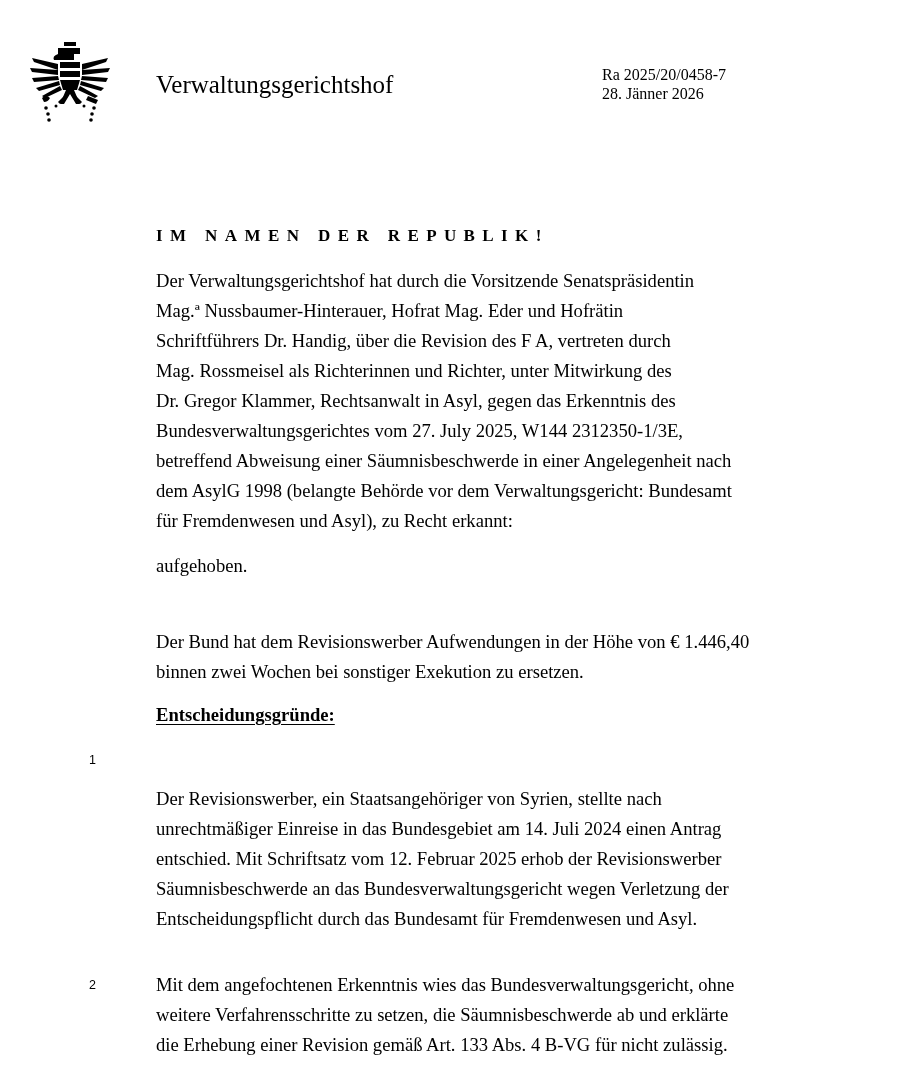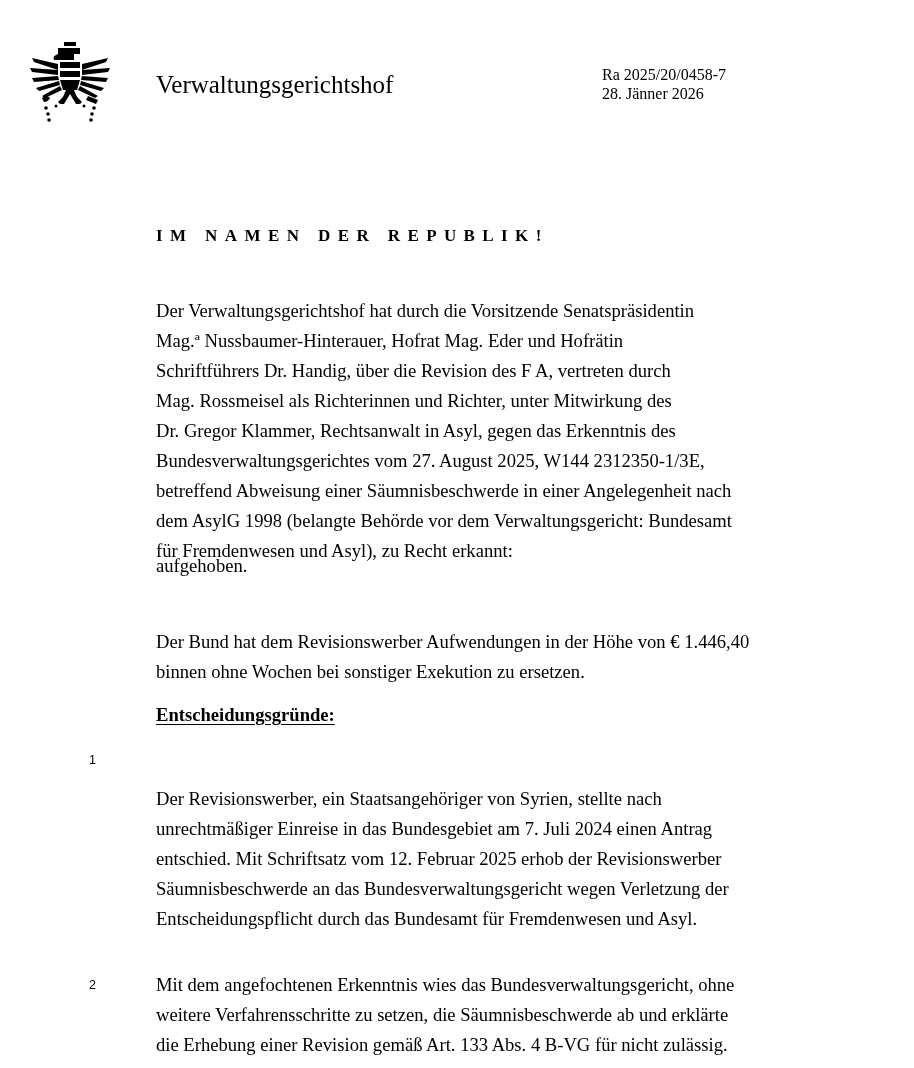--- a/index.html
+++ b/index.html
@@ -58,47 +58,47 @@
 </div>
 
 <div class="court">Verwaltungsgerichtshof</div>
 <div class="ref">
   <div>Ra 2025/20/0458-7</div>
   <div>28. Jänner 2026</div>
 </div>
 
 <div class="heading">IM NAMEN DER REPUBLIK!</div>
 
-<div class="para" style="top:266px;margin-top:30px;">
+<div class="para" style="top:266px;">
   <div>Der Verwaltungsgerichtshof hat durch die Vorsitzende Senatspräsidentin</div>
   <div>Mag.ª Nussbaumer-Hinterauer, Hofrat Mag. Eder und Hofrätin</div>
   <div>Schriftführers Dr. Handig, über die Revision des F A, vertreten durch</div>
   <div>Mag. Rossmeisel als Richterinnen und Richter, unter Mitwirkung des</div>
   <div>Dr. Gregor Klammer, Rechtsanwalt in Asyl, gegen das Erkenntnis des</div>
-  <div>Bundesverwaltungsgerichtes vom 27. August 2025, W144 2312350-1/3E,</div>
+  <div>Bundesverwaltungsgerichtes vom 27. July 2025, W144 2312350-1/3E,</div>
   <div>betreffend Abweisung einer Säumnisbeschwerde in einer Angelegenheit nach</div>
   <div>dem AsylG 1998 (belangte Behörde vor dem Verwaltungsgericht: Bundesamt</div>
   <div>für Fremdenwesen und Asyl), zu Recht erkannt:</div>
 </div>
 
 <div class="para" style="top:551px;">
   <div>aufgehoben.</div>
 </div>
 
 <div class="para" style="top:627px;">
   <div>Der Bund hat dem Revisionswerber Aufwendungen in der Höhe von € 1.446,40</div>
-  <div>binnen ohne Wochen bei sonstiger Exekution zu ersetzen.</div>
+  <div>binnen zwei Wochen bei sonstiger Exekution zu ersetzen.</div>
 </div>
 
 <div class="section">Entscheidungsgründe:</div>
 
 <div class="num" style="top:753px;">1</div>
 <div class="para" style="top:746px;margin-top:38px;">
   <div>Der Revisionswerber, ein Staatsangehöriger von Syrien, stellte nach</div>
-  <div>unrechtmäßiger Einreise in das Bundesgebiet am 7. Juli 2024 einen Antrag</div>
+  <div>unrechtmäßiger Einreise in das Bundesgebiet am 14. Juli 2024 einen Antrag</div>
   <div>entschied. Mit Schriftsatz vom 12. Februar 2025 erhob der Revisionswerber</div>
   <div>Säumnisbeschwerde an das Bundesverwaltungsgericht wegen Verletzung der</div>
   <div>Entscheidungspflicht durch das Bundesamt für Fremdenwesen und Asyl.</div>
 </div>
 
 <div class="num" style="top:978px;">2</div>
 <div class="para" style="top:970px;">
   <div>Mit dem angefochtenen Erkenntnis wies das Bundesverwaltungsgericht, ohne</div>
   <div>weitere Verfahrensschritte zu setzen, die Säumnisbeschwerde ab und erklärte</div>
   <div>die Erhebung einer Revision gemäß Art. 133 Abs. 4 B-VG für nicht zulässig.</div>

